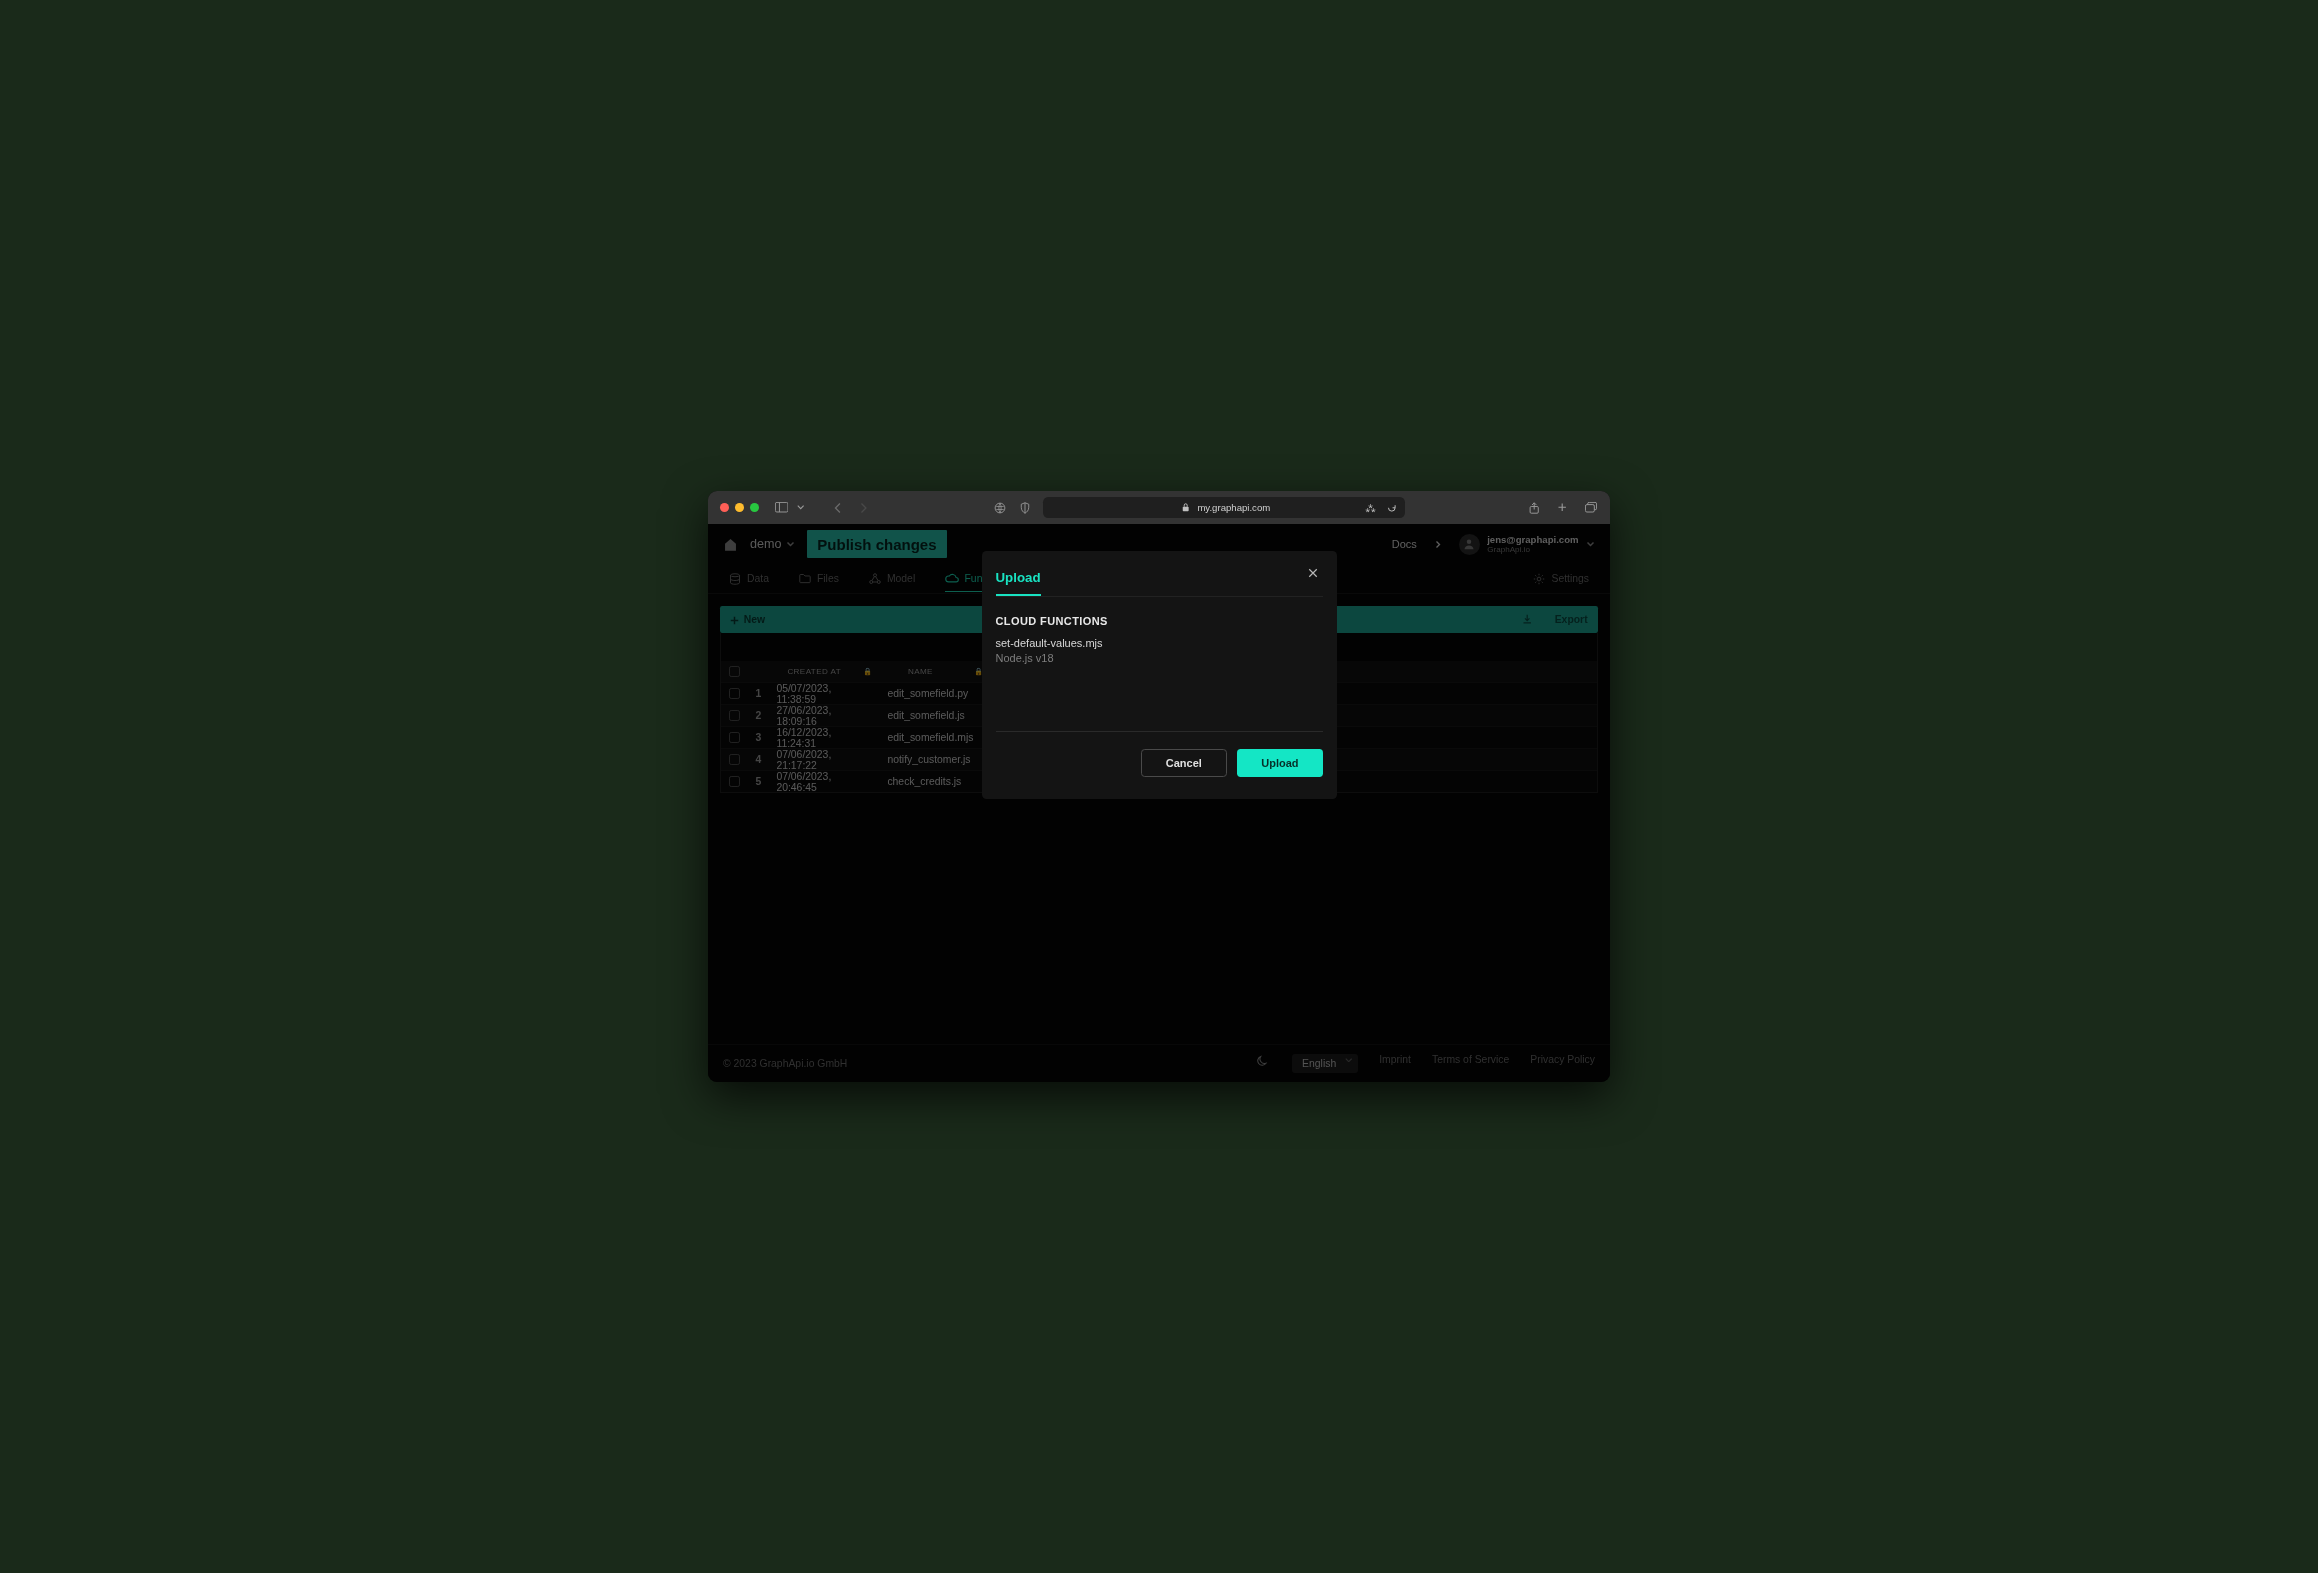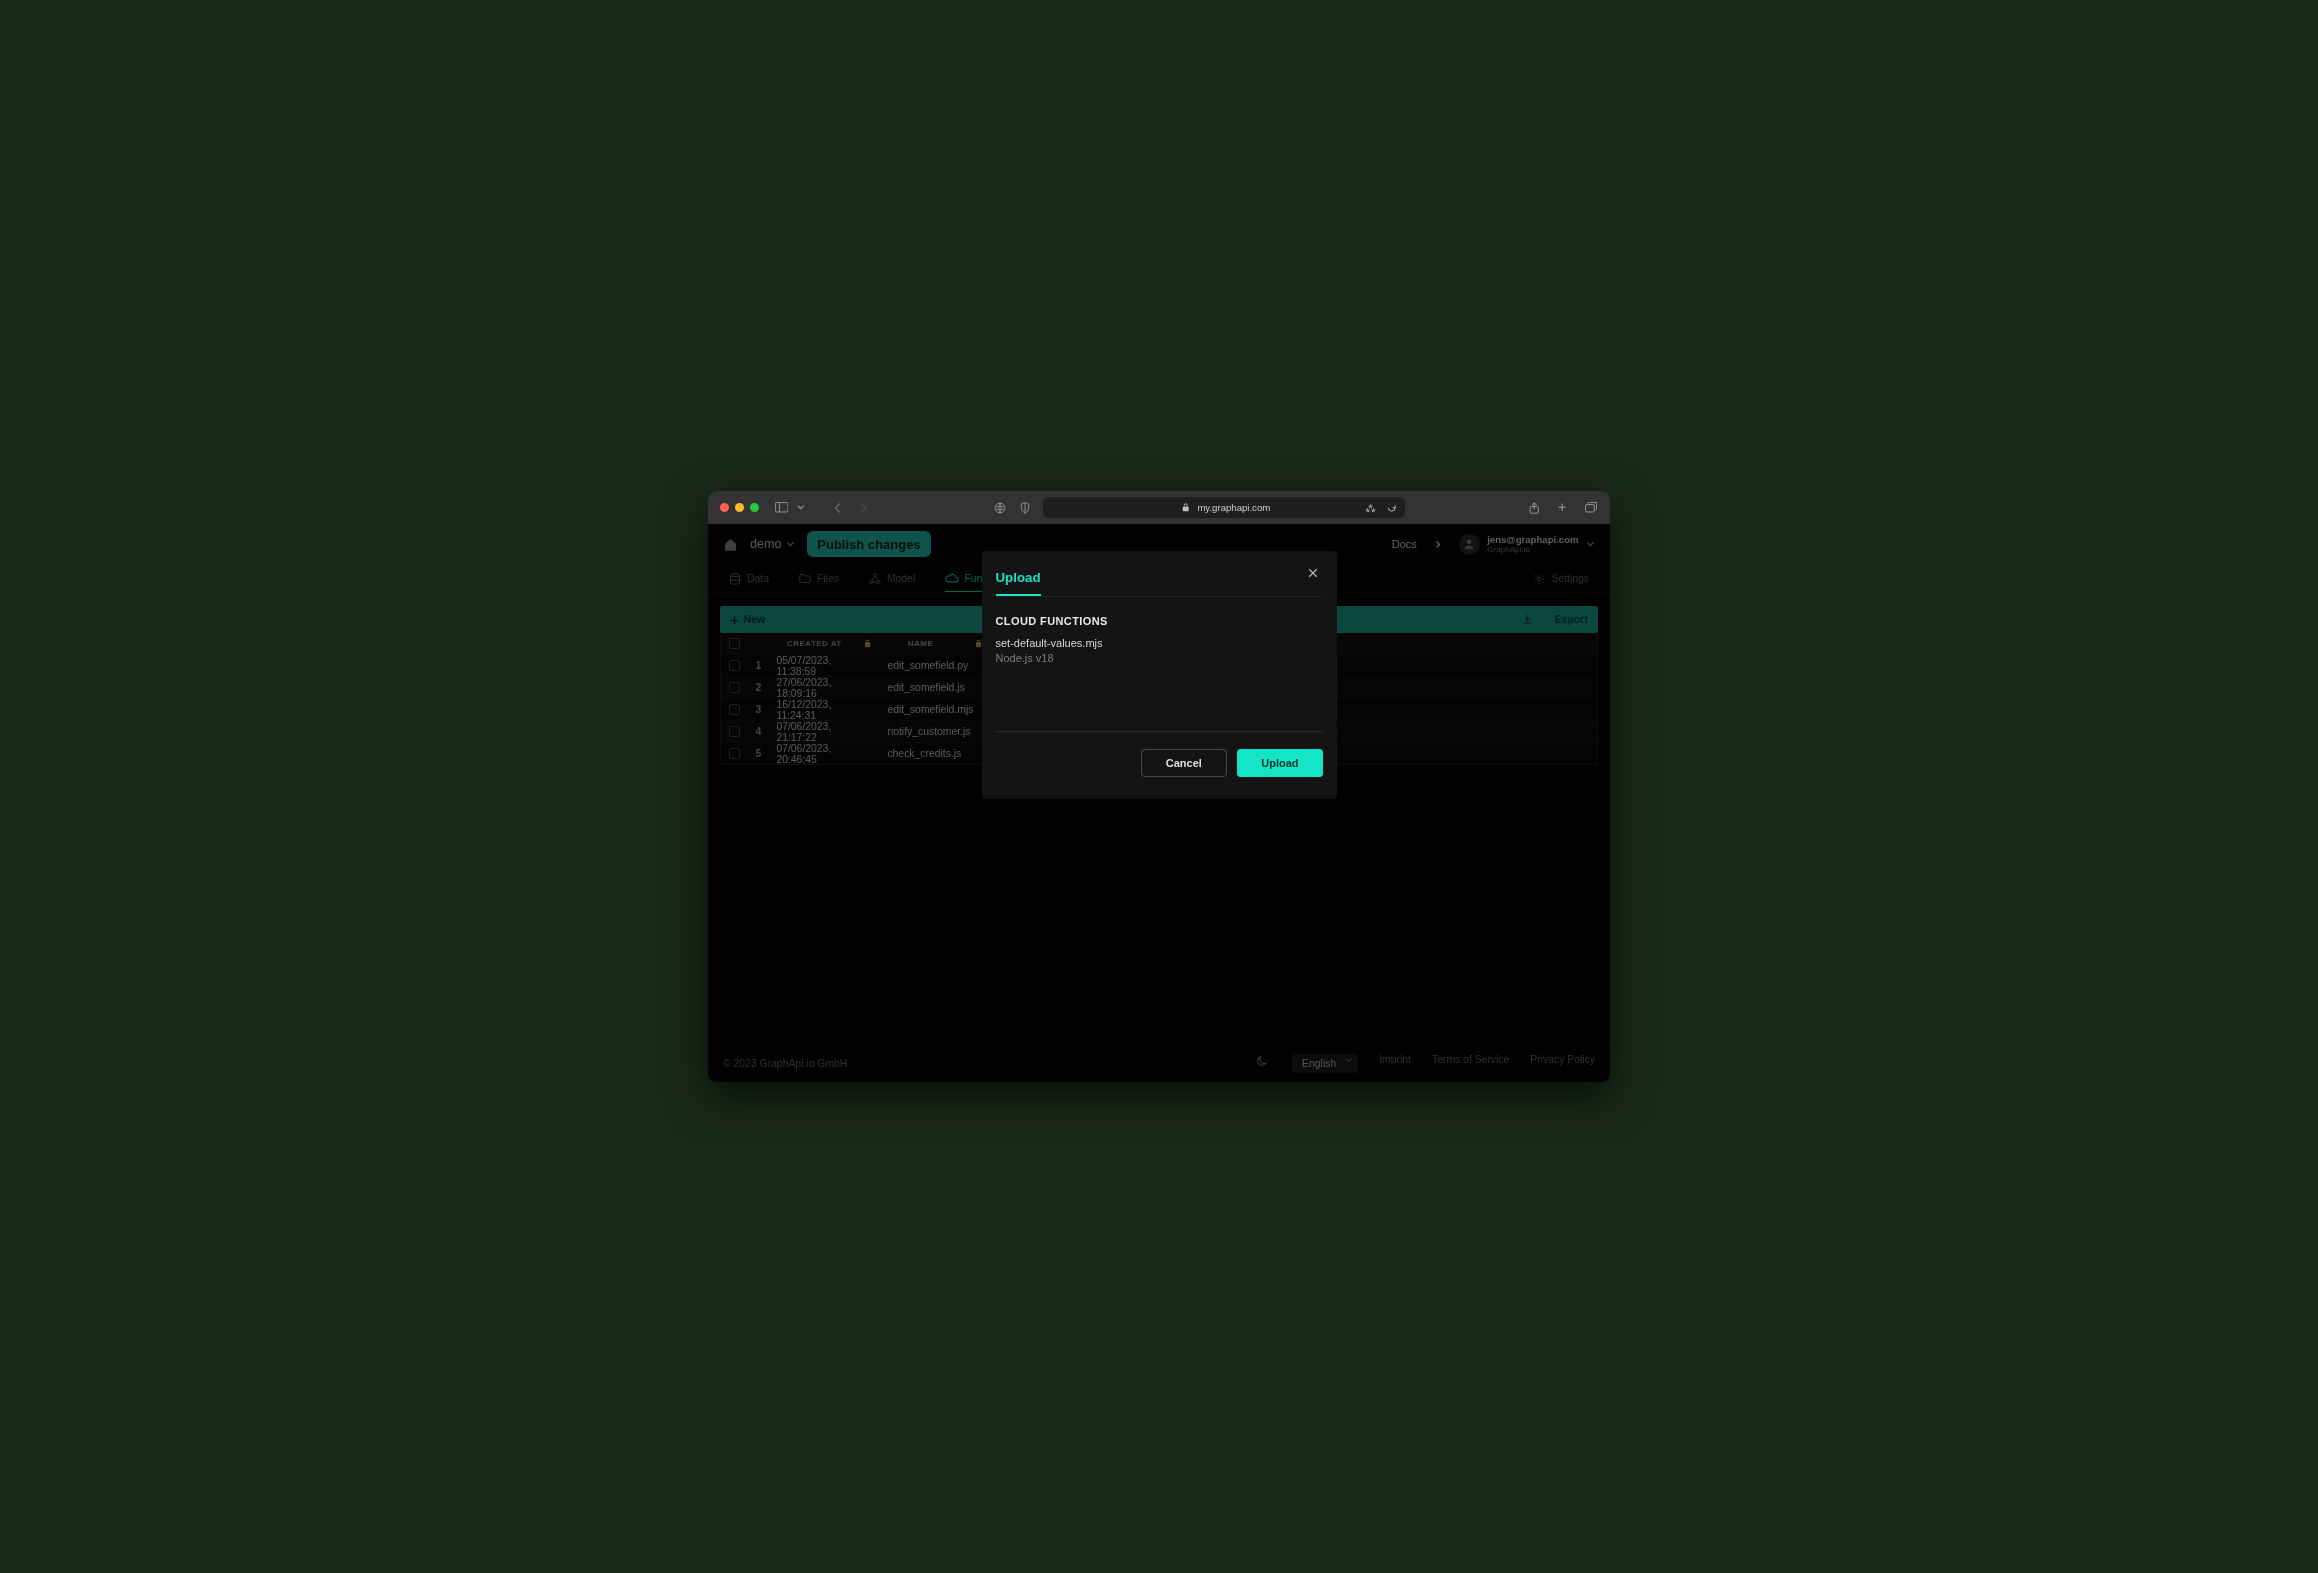--- a/index.html
+++ b/index.html
@@ -68,24 +68,24 @@
     align-items: center;
     padding: 0 15px;
     gap: 12px;
     color: #e5e5e5;
   }
   .home-icon { color: #8a8a8a; }
   .project-name { font-size: 12.6px; color: #c8c8c8; display: flex; align-items: center; gap: 4.4px; }
   .publish-btn {
     background: #26b8a4;
     color: #062420;
-    font-size: 13px;
+    font-size: 15px;
     font-weight: 600;
     padding: 5.2px 10.4px;
-    border-radius: 6px;
+    border-radius: 1px;
     border: none;
   }
   .header-right { margin-left: auto; display: flex; align-items: center; gap: 18px; }
   .docs-link { color: #d6d6d6; font-size: 11px; display: flex; align-items: center; gap: 18px; }
   .user-block { display: flex; align-items: center; gap: 7.4px; }
   .avatar { width: 21px; height: 21px; border-radius: 50%; background: #2a2a2a; display:flex; align-items:center; justify-content:center; color:#7a7a7a;}
   .user-text { display: flex; flex-direction: column; line-height: 1.15; }
   .user-email { color: #d0d0d0; font-size: 9.6px; font-weight: 600;}
   .user-org { color: #7a7a7a; font-size: 8.1px; }
 
@@ -112,21 +112,21 @@
     align-items: center;
     padding: 0 10.4px;
     color: #083a33;
     font-size: 10.4px;
     font-weight: 600;
   }
   .toolbar .tb-left { display: flex; align-items: flex-end; gap: 4.4px; }
   .toolbar .tb-right2 { margin-left: auto; display: flex; align-items: center; gap: 22px; color:#0b4a41;}
 
   .table { margin: 0 12px; border: 0.7px solid #1d1d1d; border-top: none; color: #c6c6c6; font-size: 10.4px;}
-  .thead { display: flex; background: #111; font-size: 8.1px; letter-spacing: 0.4px; color: #9c9c9c; font-weight: 700; height: 21px; align-items: center; text-transform: uppercase;}
+  .thead { display: flex; background: #111; font-size: 8.1px; letter-spacing: 0.4px; color: #9c9c9c; font-weight: 400; height: 21px; align-items: center; text-transform: uppercase; margin-top: 28px;}
   .th, .td { padding: 0 7.4px; display: flex; align-items: center; }
   .col-chk { width: 27px; justify-content: center; }
   .col-idx { width: 21px; justify-content: center; font-weight: 600; color: #9a9a9a; }
   .col-date { width: 111px; }
   .col-name { width: 111px; }
   .col-rt { width: 59px; }
   .th.col-date, .th.col-name { justify-content: center; position:relative; }
   .th .thlock { color:#555; font-size:7.4px; margin-left:auto; }
   .trow { display: flex; height: 22px; align-items: center; border-top: 0.7px solid #181818; background:#0b0b0b;}
   .trow:nth-child(even){ background:#0e0e0e;}

